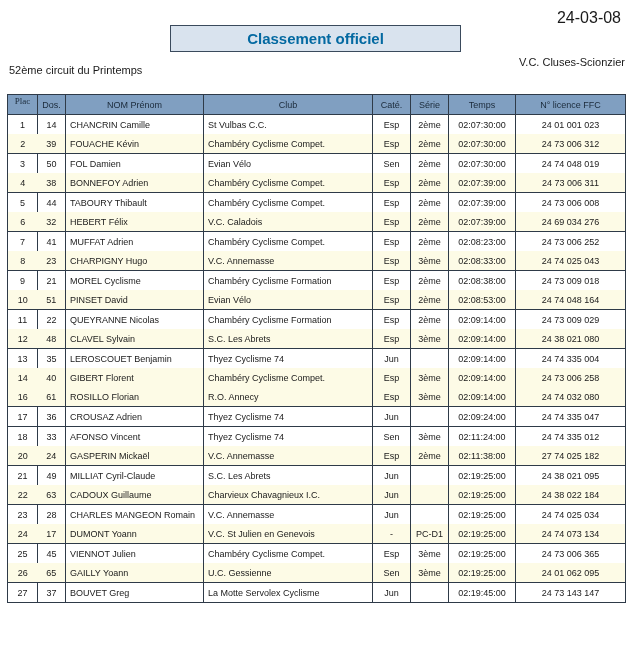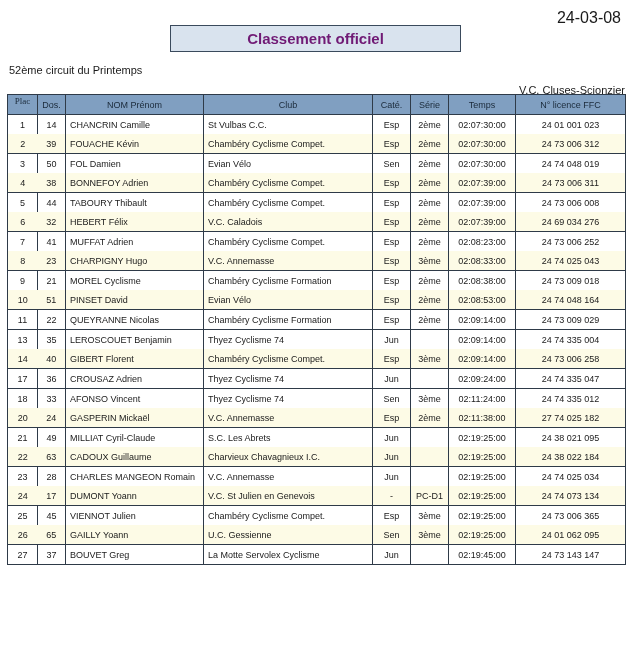--- a/index.html
+++ b/index.html
@@ -3,23 +3,23 @@
   <meta charset="utf-8">
   <style>
     html, body { margin: 0; padding: 0; background: #ffffff; }
     body { width: 639px; height: 668px; position: relative; overflow: hidden;
            font-family: "Liberation Sans", sans-serif; color: #1a1a1a; }
     .date { position: absolute; top: 9px; right: 18px; font-size: 16px; }
     .title-box { position: absolute; left: 170px; top: 25px; width: 291px; height: 27px;
                  background: #d9e3ee; border-top: 1px solid #3a4a5c; border-left: 1px solid #3a4a5c;
                  border-right: 1px solid #3a4a5c; border-bottom: 1px solid #3a4a5c;
                  box-sizing: border-box; text-align: center; font-weight: bold; font-size: 15px;
-                 line-height: 26px; color: #701a75; }
+                 line-height: 26px; color: #0369a1; }
     .event { position: absolute; left: 9px; top: 56px; font-size: 11px; margin-top: 8px; }
-    .organizer { position: absolute; right: 14px; top: 56px; font-size: 11px; margin-top: 28px; }
+    .organizer { position: absolute; right: 14px; top: 56px; font-size: 11px; }
     table { position: absolute; left: 7px; top: 94px; border-collapse: collapse;
             font-size: 9px; table-layout: fixed; width: 618px; }
     th { background: #809fc1; color: #1a2a3a; font-weight: normal; height: 18px;
          border-top: 1px solid #2e3a48; border-bottom: 1px solid #2e3a48;
          border-left: 1px solid #2e3a48; border-right: 1px solid #2e3a48; padding: 0; }
     th.plac { vertical-align: top; padding-top: 1px; font-family: Liberation Serif, serif; }
     td { height: 19px; padding: 0 4px; white-space: nowrap; overflow: hidden;
          border-left: 1px solid #2e3a48; border-right: 1px solid #2e3a48; }
     tr.odd td { background: #ffffff; border-top: 1px solid #2e3a48; }
     tr.even td { background: #fdfbe6; }
@@ -165,39 +165,59 @@
       <tr class="odd">
         <td class="c plac">11</td>
         <td class="c dos">22</td>
         <td>QUEYRANNE Nicolas</td>
         <td>Chambéry Cyclisme Formation</td>
         <td class="c">Esp</td>
         <td class="c">2ème</td>
         <td class="c">02:09:14:00</td>
         <td class="r">24 73 009 029</td>
       </tr>
+      <tr class="even">
+        <td class="c plac">12</td>
+        <td class="c dos">48</td>
+        <td>CLAVEL Sylvain</td>
+        <td>S.C. Les Abrets</td>
+        <td class="c">Esp</td>
+        <td class="c">3ème</td>
+        <td class="c">02:09:14:00</td>
+        <td class="r">24 38 021 080</td>
+      </tr>
       <tr class="odd">
         <td class="c plac">13</td>
         <td class="c dos">35</td>
         <td>LEROSCOUET Benjamin</td>
         <td>Thyez Cyclisme 74</td>
         <td class="c">Jun</td>
         <td class="c"></td>
         <td class="c">02:09:14:00</td>
         <td class="r">24 74 335 004</td>
       </tr>
       <tr class="even">
         <td class="c plac">14</td>
         <td class="c dos">40</td>
         <td>GIBERT Florent</td>
         <td>Chambéry Cyclisme Compet.</td>
         <td class="c">Esp</td>
         <td class="c">3ème</td>
         <td class="c">02:09:14:00</td>
         <td class="r">24 73 006 258</td>
+      </tr>
+      <tr class="even">
+        <td class="c plac">16</td>
+        <td class="c dos">61</td>
+        <td>ROSILLO Florian</td>
+        <td>R.O. Annecy</td>
+        <td class="c">Esp</td>
+        <td class="c">3ème</td>
+        <td class="c">02:09:14:00</td>
+        <td class="r">24 74 032 080</td>
       </tr>
       <tr class="odd">
         <td class="c plac">17</td>
         <td class="c dos">36</td>
         <td>CROUSAZ Adrien</td>
         <td>Thyez Cyclisme 74</td>
         <td class="c">Jun</td>
         <td class="c"></td>
         <td class="c">02:09:24:00</td>
         <td class="r">24 74 335 047</td>

